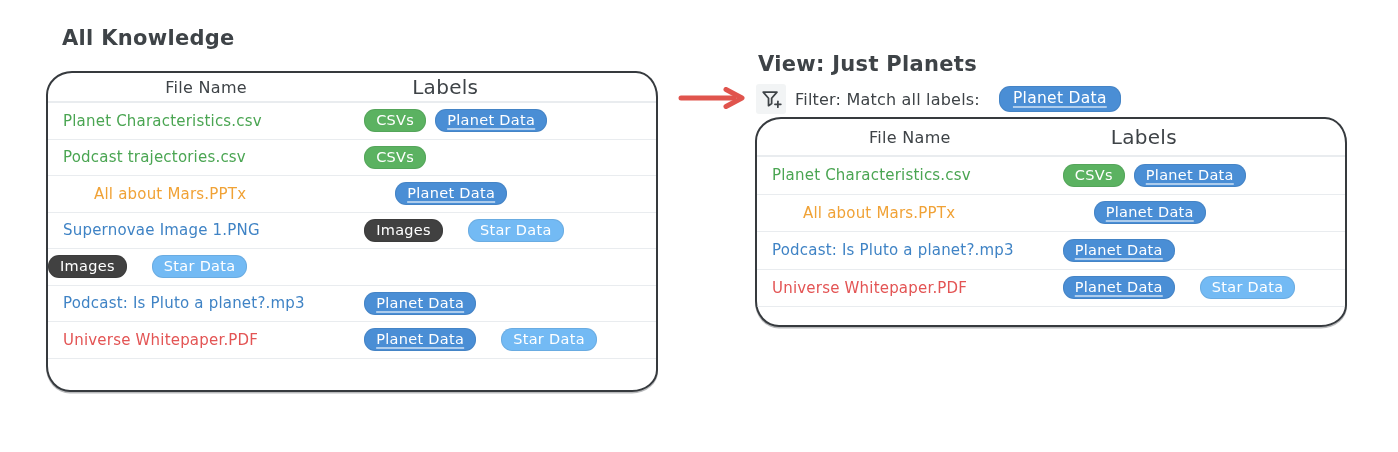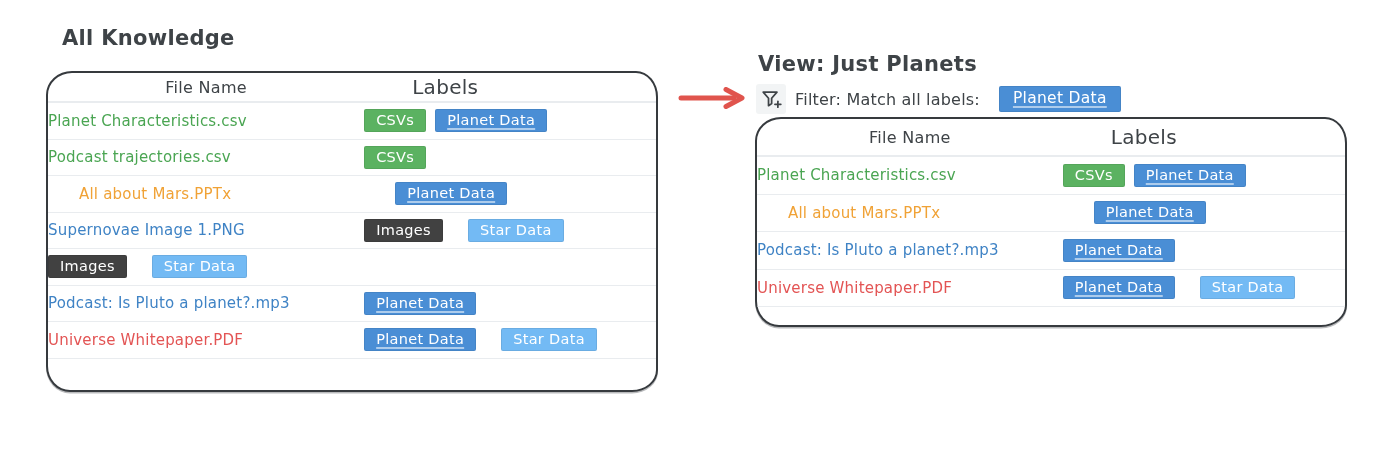--- a/index.html
+++ b/index.html
@@ -60,20 +60,21 @@
   .trow {
     display: flex;
     align-items: center;
     border-bottom: 1.5px solid var(--divider, #e9ecef);
   }
   .table-left  .trow { height: 36.5px; }
   .table-right .trow { height: 37.5px; }
 
   .td-file {
     width: 52%;
+    padding-left: 15px;
     font-size: 15px;
     font-weight: 500;
     letter-spacing: 0.2px;
     white-space: nowrap;
     overflow: hidden;
   }
   .td-labels {
     flex: 1;
     display: flex;
     align-items: center;
@@ -83,21 +84,21 @@
 
   .file-green  { color: var(--file-green,  #4aa552); }
   .file-orange { color: var(--file-orange, #f0a236); margin-left: 31px; }
   .file-blue   { color: var(--file-blue,  #3f83c5); }
   .file-red    { color: var(--file-red,   #e35454); }
 
   
   .badge {
     display: inline-block;
     padding: 3px 12px 4px 12px;
-    border-radius: 2px;
+    border-radius: 11px;
     color: #ffffff;
     font-size: 14.5px;
     font-weight: 500;
     letter-spacing: 0.3px;
     box-shadow: inset 0 0 0 1px rgba(0,0,0,0.07);
   }
   .badge.green     { background: var(--badge-green, #5bb261); }
   .badge.blue      {
     background: var(--badge-blue, #4a8ed5);
     text-decoration: underline;

